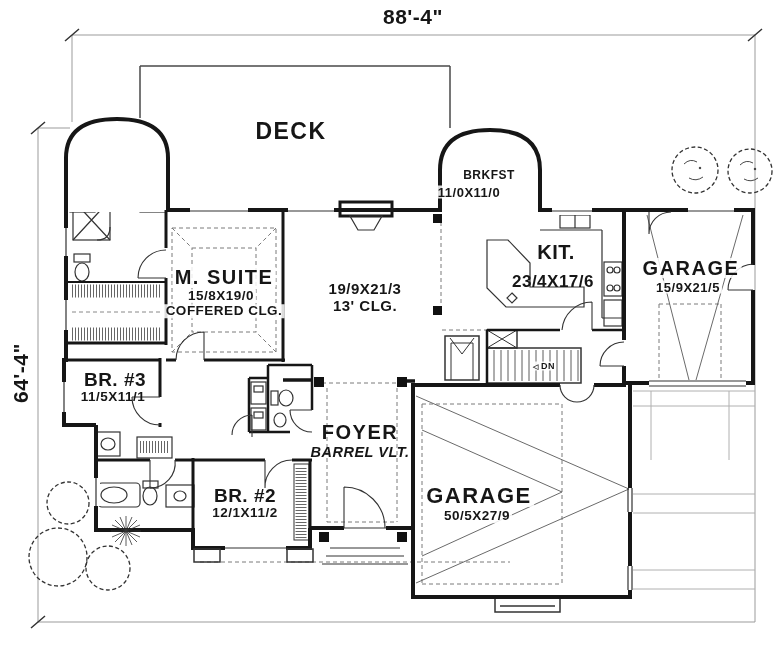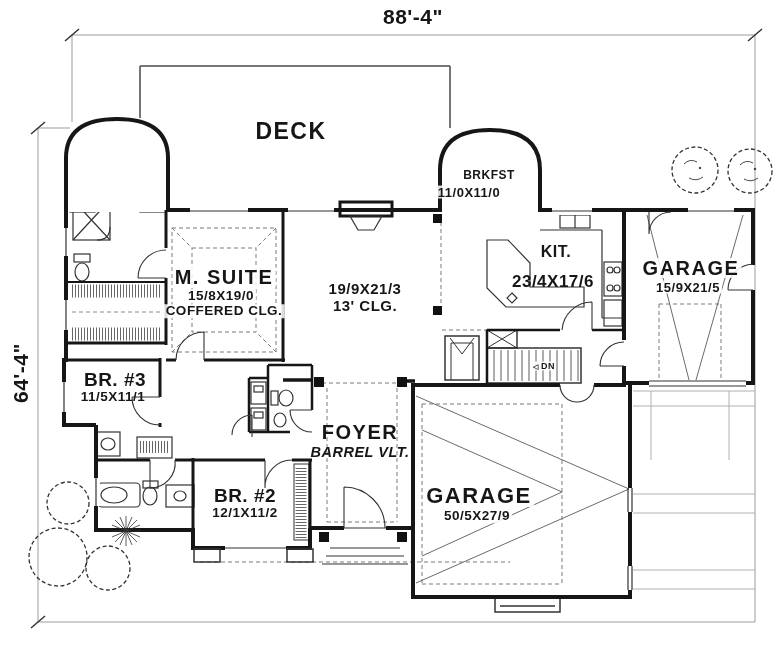--- a/index.html
+++ b/index.html
@@ -243,21 +243,21 @@
   <div class="lbl halo" style="left:489px;top:175px;font-size:12px;">BRKFST</div>
   <div class="lbl halo" style="left:469px;top:192px;font-size:13px;">11/0X11/0</div>
 
   <div class="lbl halo big" style="left:224px;top:277px;font-size:20px;">M. SUITE</div>
   <div class="lbl halo" style="left:221px;top:296px;font-size:13.5px;">15/8X19/0</div>
   <div class="lbl halo" style="left:224px;top:311px;font-size:13.5px;">COFFERED CLG.</div>
 
   <div class="lbl" style="left:365px;top:288px;font-size:15px;">19/9X21/3</div>
   <div class="lbl" style="left:365px;top:305px;font-size:15px;">13' CLG.</div>
 
-  <div class="lbl" style="left:556px;top:252px;font-size:16px;">KIT.</div>
+  <div class="lbl" style="left:556px;top:252px;font-size:20px;">KIT.</div>
   <div class="lbl" style="left:553px;top:281px;font-size:17px;">23/4X17/6</div>
 
   <div class="lbl halo big" style="left:691px;top:268px;font-size:20px;">GARAGE</div>
   <div class="lbl halo" style="left:688px;top:287px;font-size:13px;">15/9X21/5</div>
 
   <div class="lbl" style="left:115px;top:379px;font-size:19px;">BR. #3</div>
   <div class="lbl" style="left:113px;top:397px;font-size:13.5px;">11/5X11/1</div>
 
   <div class="lbl big" style="left:360px;top:432px;font-size:20px;">FOYER</div>
   <div class="lbl" style="left:360px;top:452px;font-size:14.5px;font-style:italic;">BARREL VLT.</div>

